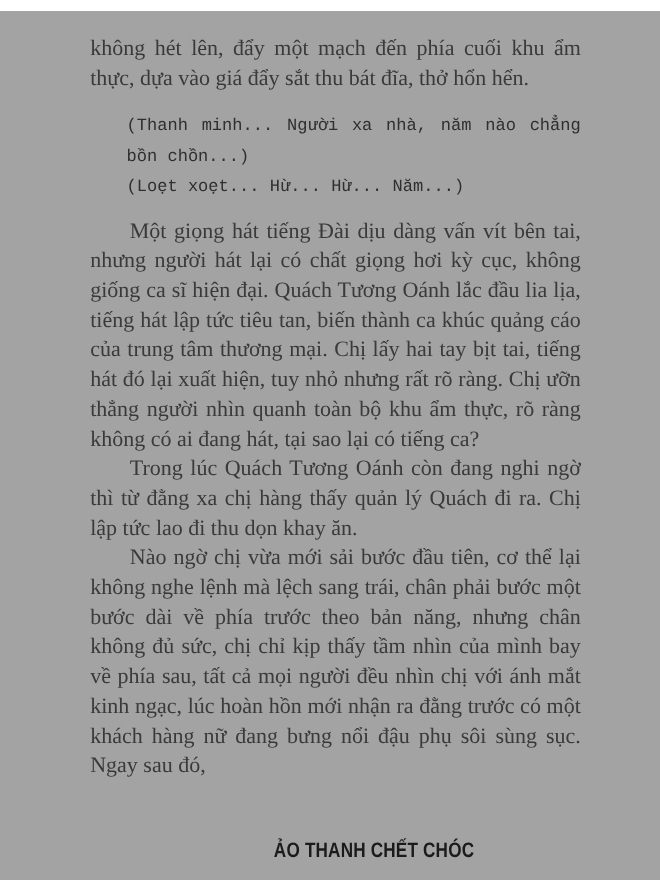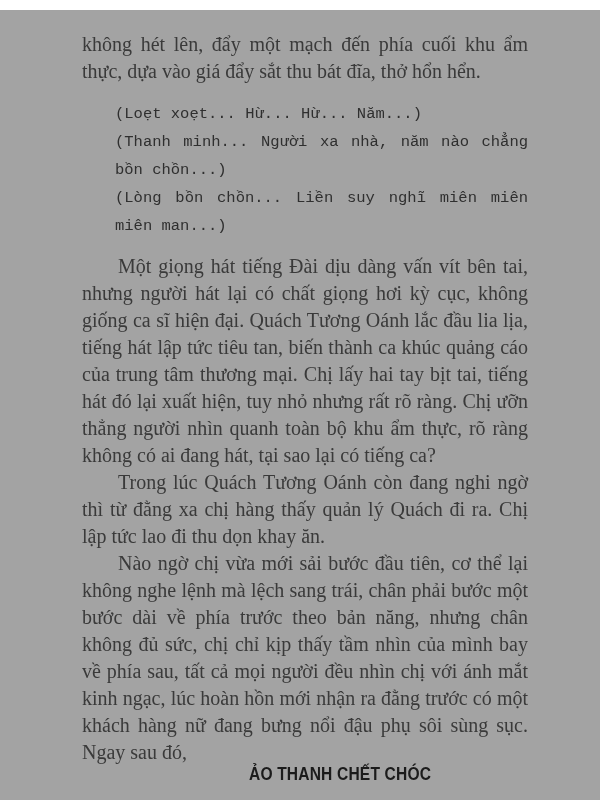--- a/index.html
+++ b/index.html
@@ -57,23 +57,22 @@
 </style>
 </head>
 <body>
 
 <div class="page">
 
   <div class="content">
     <p class="body noindent">không hét lên, đẩy một mạch đến phía cuối khu ẩm thực, dựa vào giá đẩy sắt thu bát đĩa, thở hổn hển.</p>
 
     <div class="lyrics">
+      <p>(Thanh minh... Người xa nhà, năm nào chẳng bồn chồn...)</p>
       <p>(Loẹt xoẹt... Hừ... Hừ... Năm...)</p>
-      <p>(Thanh minh... Người xa nhà, năm nào chẳng bồn chồn...)</p>
-      <p>(Lòng bồn chồn... Liền suy nghĩ miên miên miên man...)</p>
     </div>
 
     <p class="body indent">Một giọng hát tiếng Đài dịu dàng vấn vít bên tai, nhưng người hát lại có chất giọng hơi kỳ cục, không giống ca sĩ hiện đại. Quách Tương Oánh lắc đầu lia lịa, tiếng hát lập tức tiêu tan, biến thành ca khúc quảng cáo của trung tâm thương mại. Chị lấy hai tay bịt tai, tiếng hát đó lại xuất hiện, tuy nhỏ nhưng rất rõ ràng. Chị ưỡn thẳng người nhìn quanh toàn bộ khu ẩm thực, rõ ràng không có ai đang hát, tại sao lại có tiếng ca?</p>
     <p class="body indent">Trong lúc Quách Tương Oánh còn đang nghi ngờ thì từ đằng xa chị hàng thấy quản lý Quách đi ra. Chị lập tức lao đi thu dọn khay ăn.</p>
     <p class="body indent">Nào ngờ chị vừa mới sải bước đầu tiên, cơ thể lại không nghe lệnh mà lệch sang trái, chân phải bước một bước dài về phía trước theo bản năng, nhưng chân không đủ sức, chị chỉ kịp thấy tầm nhìn của mình bay về phía sau, tất cả mọi người đều nhìn chị với ánh mắt kinh ngạc, lúc hoàn hồn mới nhận ra đằng trước có một khách hàng nữ đang bưng nổi đậu phụ sôi sùng sục. Ngay sau đó,</p>
   </div>
 
   <div class="footer-title">ẢO THANH CHẾT CHÓC</div>
 
 

